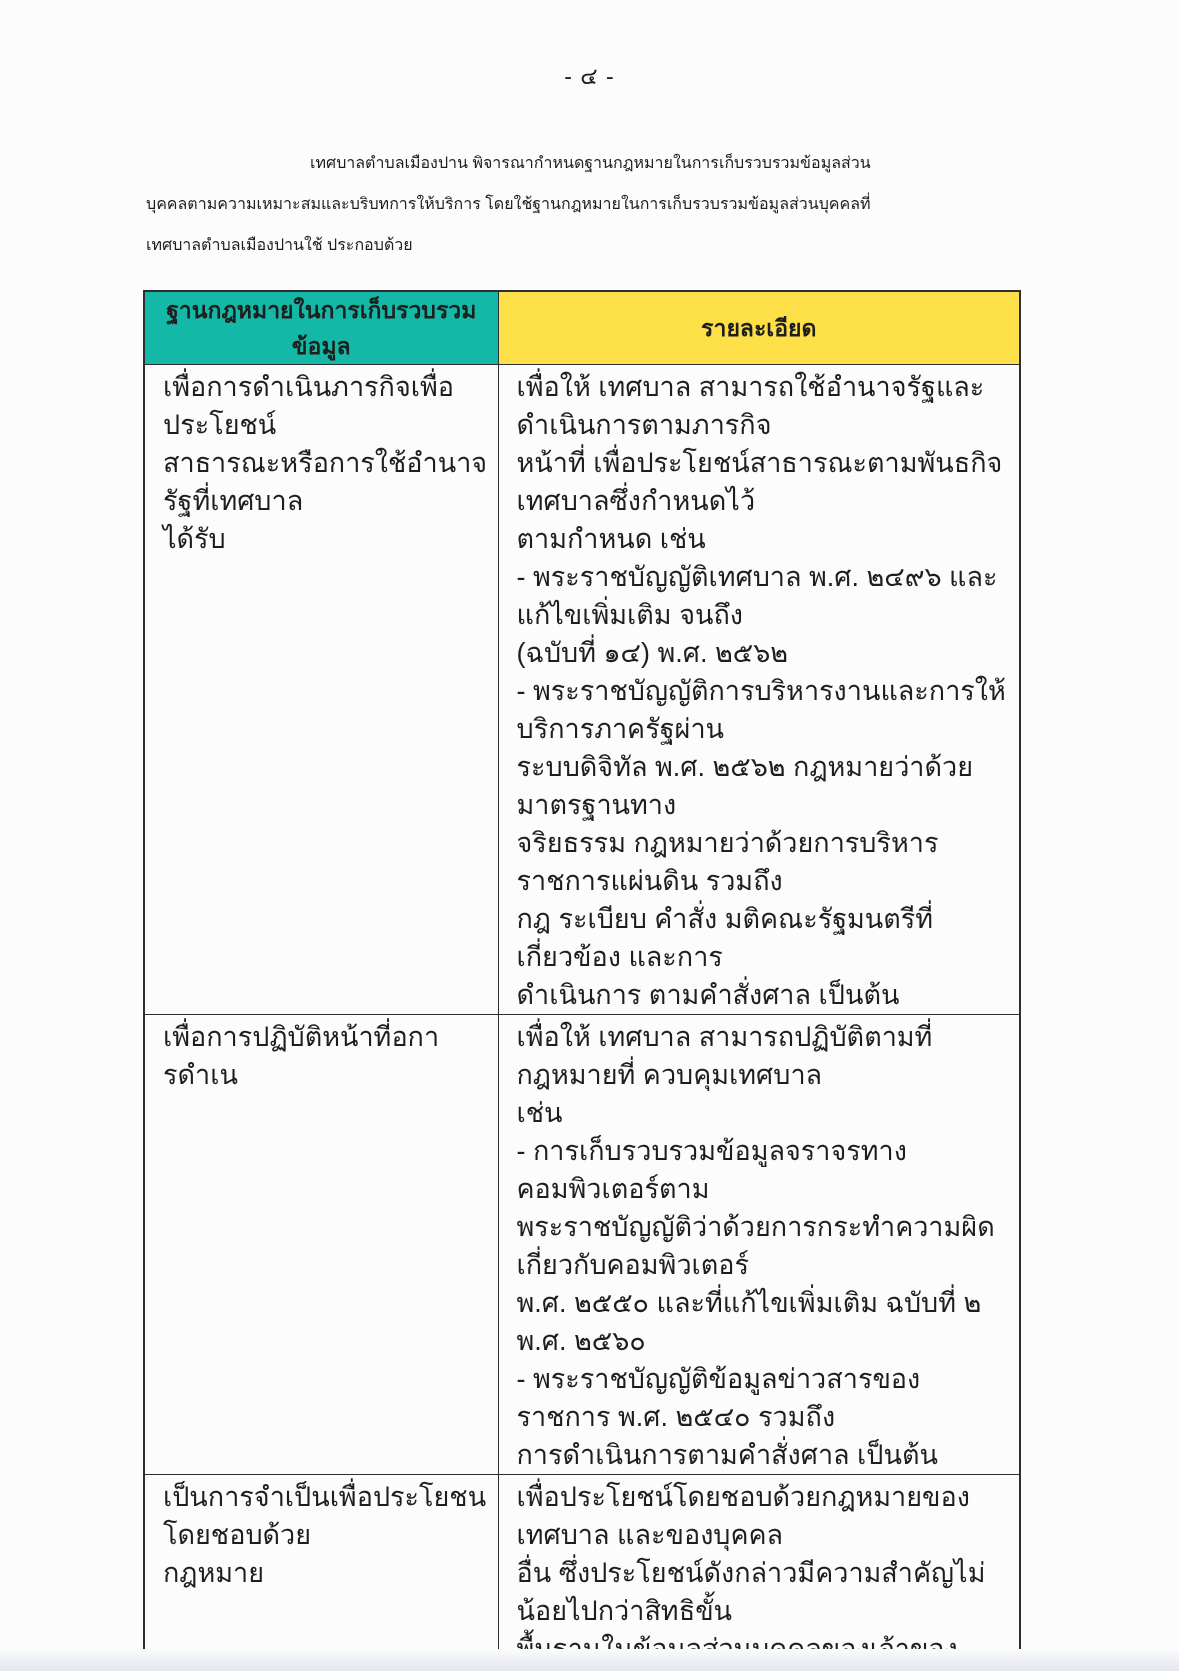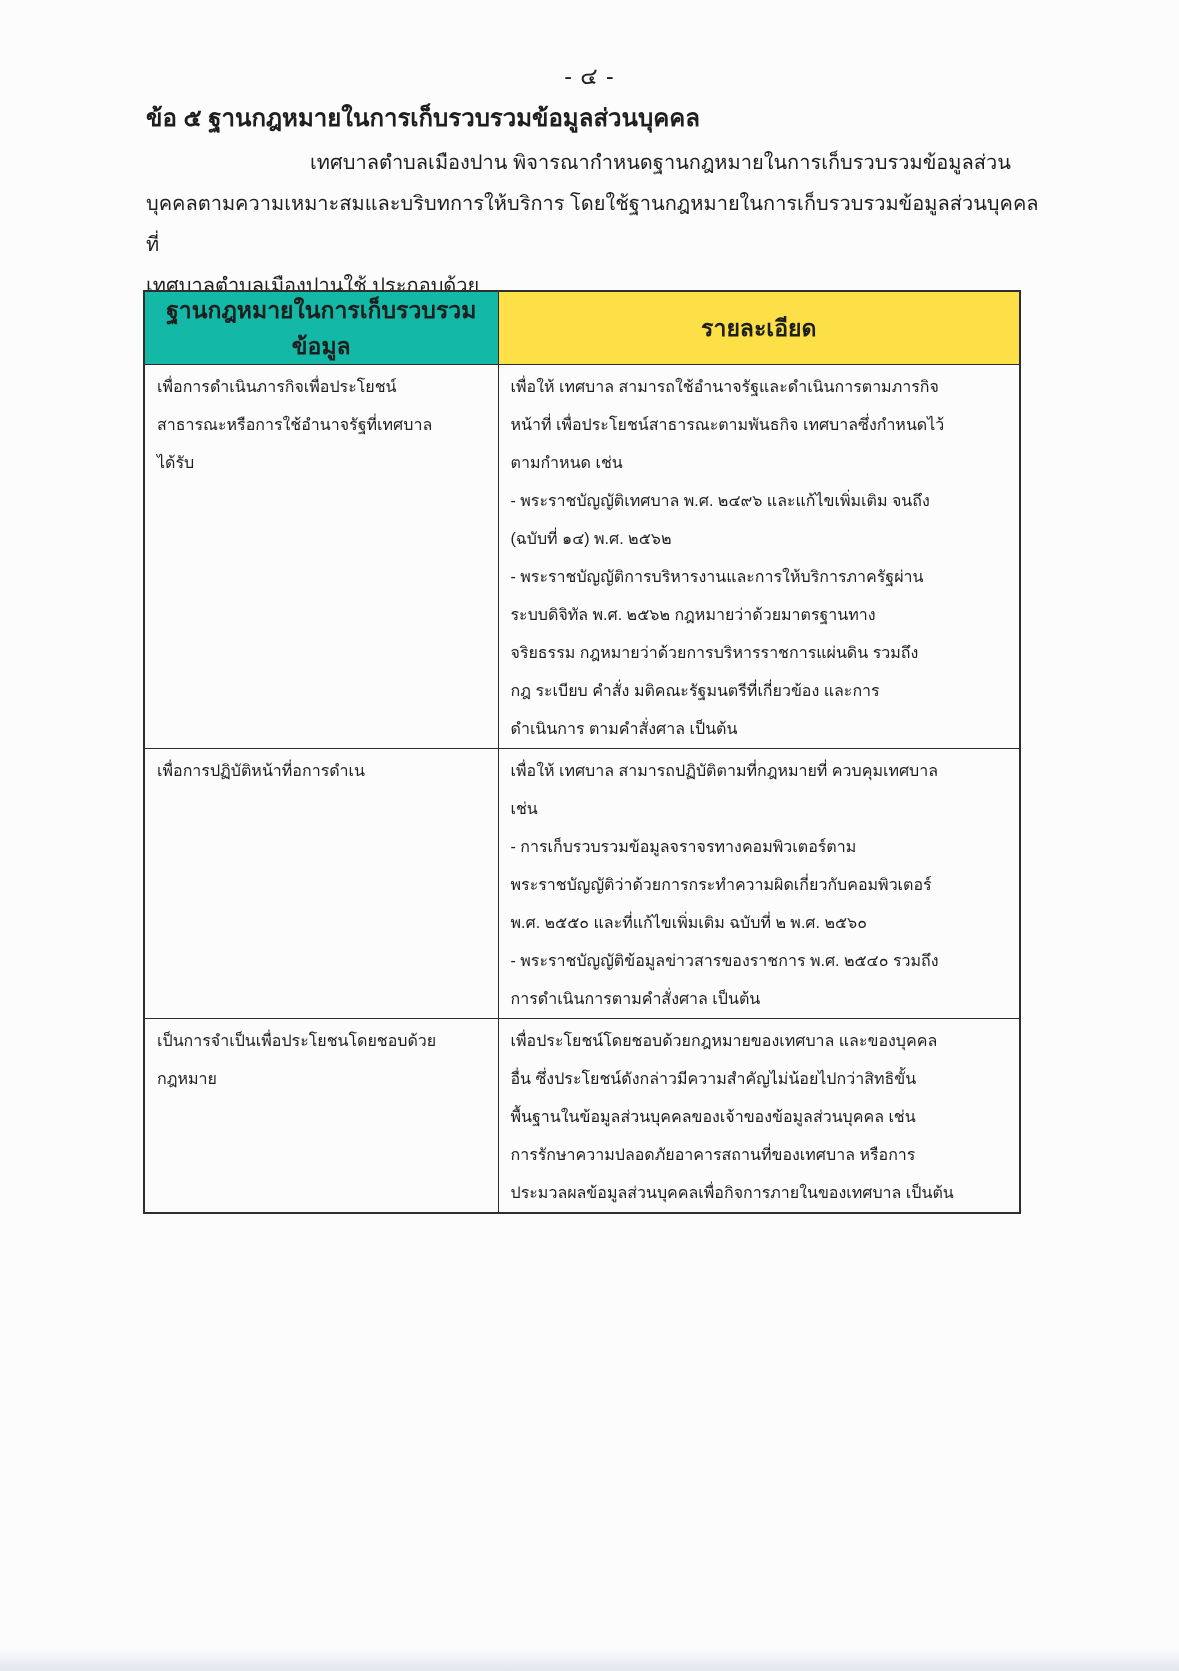--- a/index.html
+++ b/index.html
@@ -28,21 +28,21 @@
     position:absolute;
     top:98px; left:146px;
     width:900px;
     font-size:24px;
     font-weight:bold;
   }
   .intro{
     position:absolute;
     top:142px; left:146px;
     width:893px;
-    font-size:20px;
+    font-size:16px;
     line-height:41px;
     white-space:pre-line;
     text-indent:164px;
   }
   table.legal-basis{
     position:absolute;
     top:290px; left:143px;
     width:876px;
     border-collapse:collapse;
     table-layout:fixed;
@@ -54,23 +54,23 @@
   table.legal-basis th{
     height:33px;
     font-size:23px;
     font-weight:bold;
     text-align:center;
     vertical-align:middle;
     padding:0 6px;
   }
   table.legal-basis td{
     vertical-align:top;
-    font-size:16px;
+    font-size:27px;
     line-height:38px;
-    padding:3px 10px 0 12px;
+    padding:3px 10px 0 18px;
     white-space:pre-line;
     overflow:hidden;
   }
   col.c-basis{width:354px;}
   col.c-details{width:522px;}
   tr.hr{height:33px;}
   tr.r0{height:380px;}
   tr.r1{height:245px;}
   tr.r2{height:183px;}
   .scan-bottom-shadow{
@@ -81,21 +81,20 @@
     background:linear-gradient(to bottom,#fcfcfd 0%,#e9ecf1 70%,#e4e7ee 100%);
   }
 </style>
 </head>
 <body>
 
 <div class="page">
 
   <div class="page-number">- ๔ -</div>
 
-  <div class="heading">ข้อ ๕ ฐานกฎหมายในการเก็บรวบรวมข้อมูลส่วนบุคคล</div>
 
   <div class="intro">เทศบาลตำบลเมืองปาน พิจารณากำหนดฐานกฎหมายในการเก็บรวบรวมข้อมูลส่วน
 บุคคลตามความเหมาะสมและบริบทการให้บริการ โดยใช้ฐานกฎหมายในการเก็บรวบรวมข้อมูลส่วนบุคคลที่
 เทศบาลตำบลเมืองปานใช้ ประกอบด้วย</div>
 
   <table class="legal-basis">
     <colgroup>
       <col class="c-basis">
       <col class="c-details">
     </colgroup>

